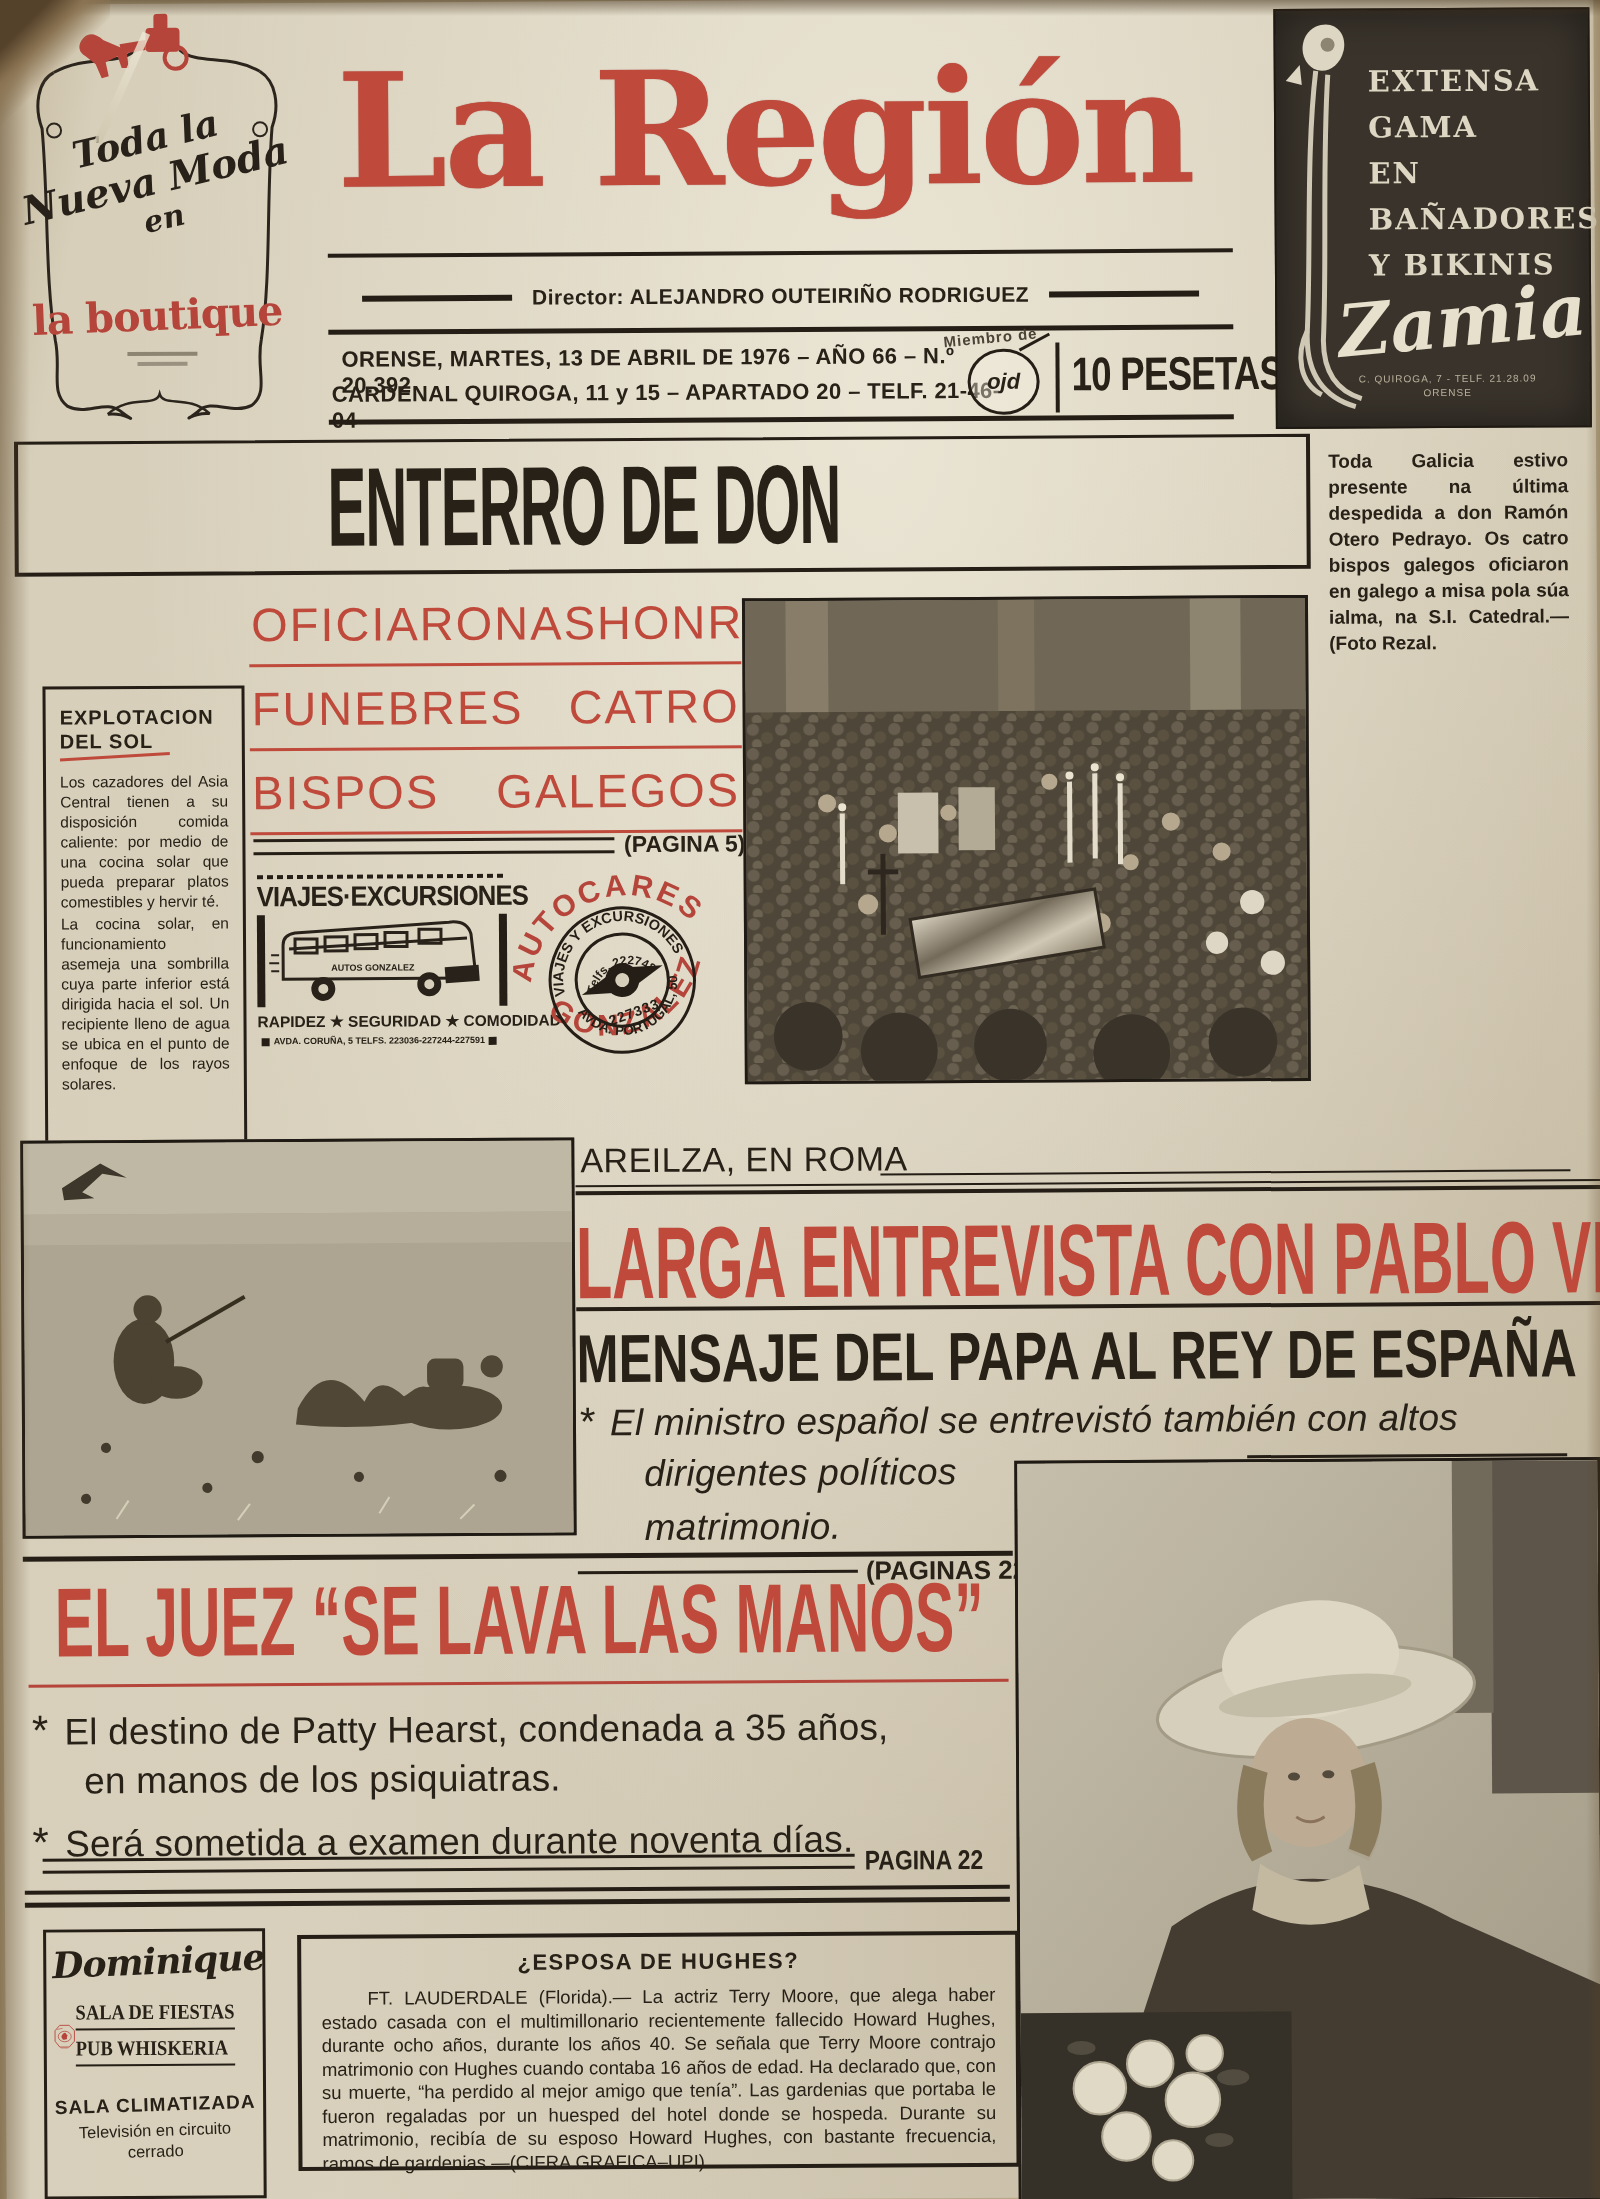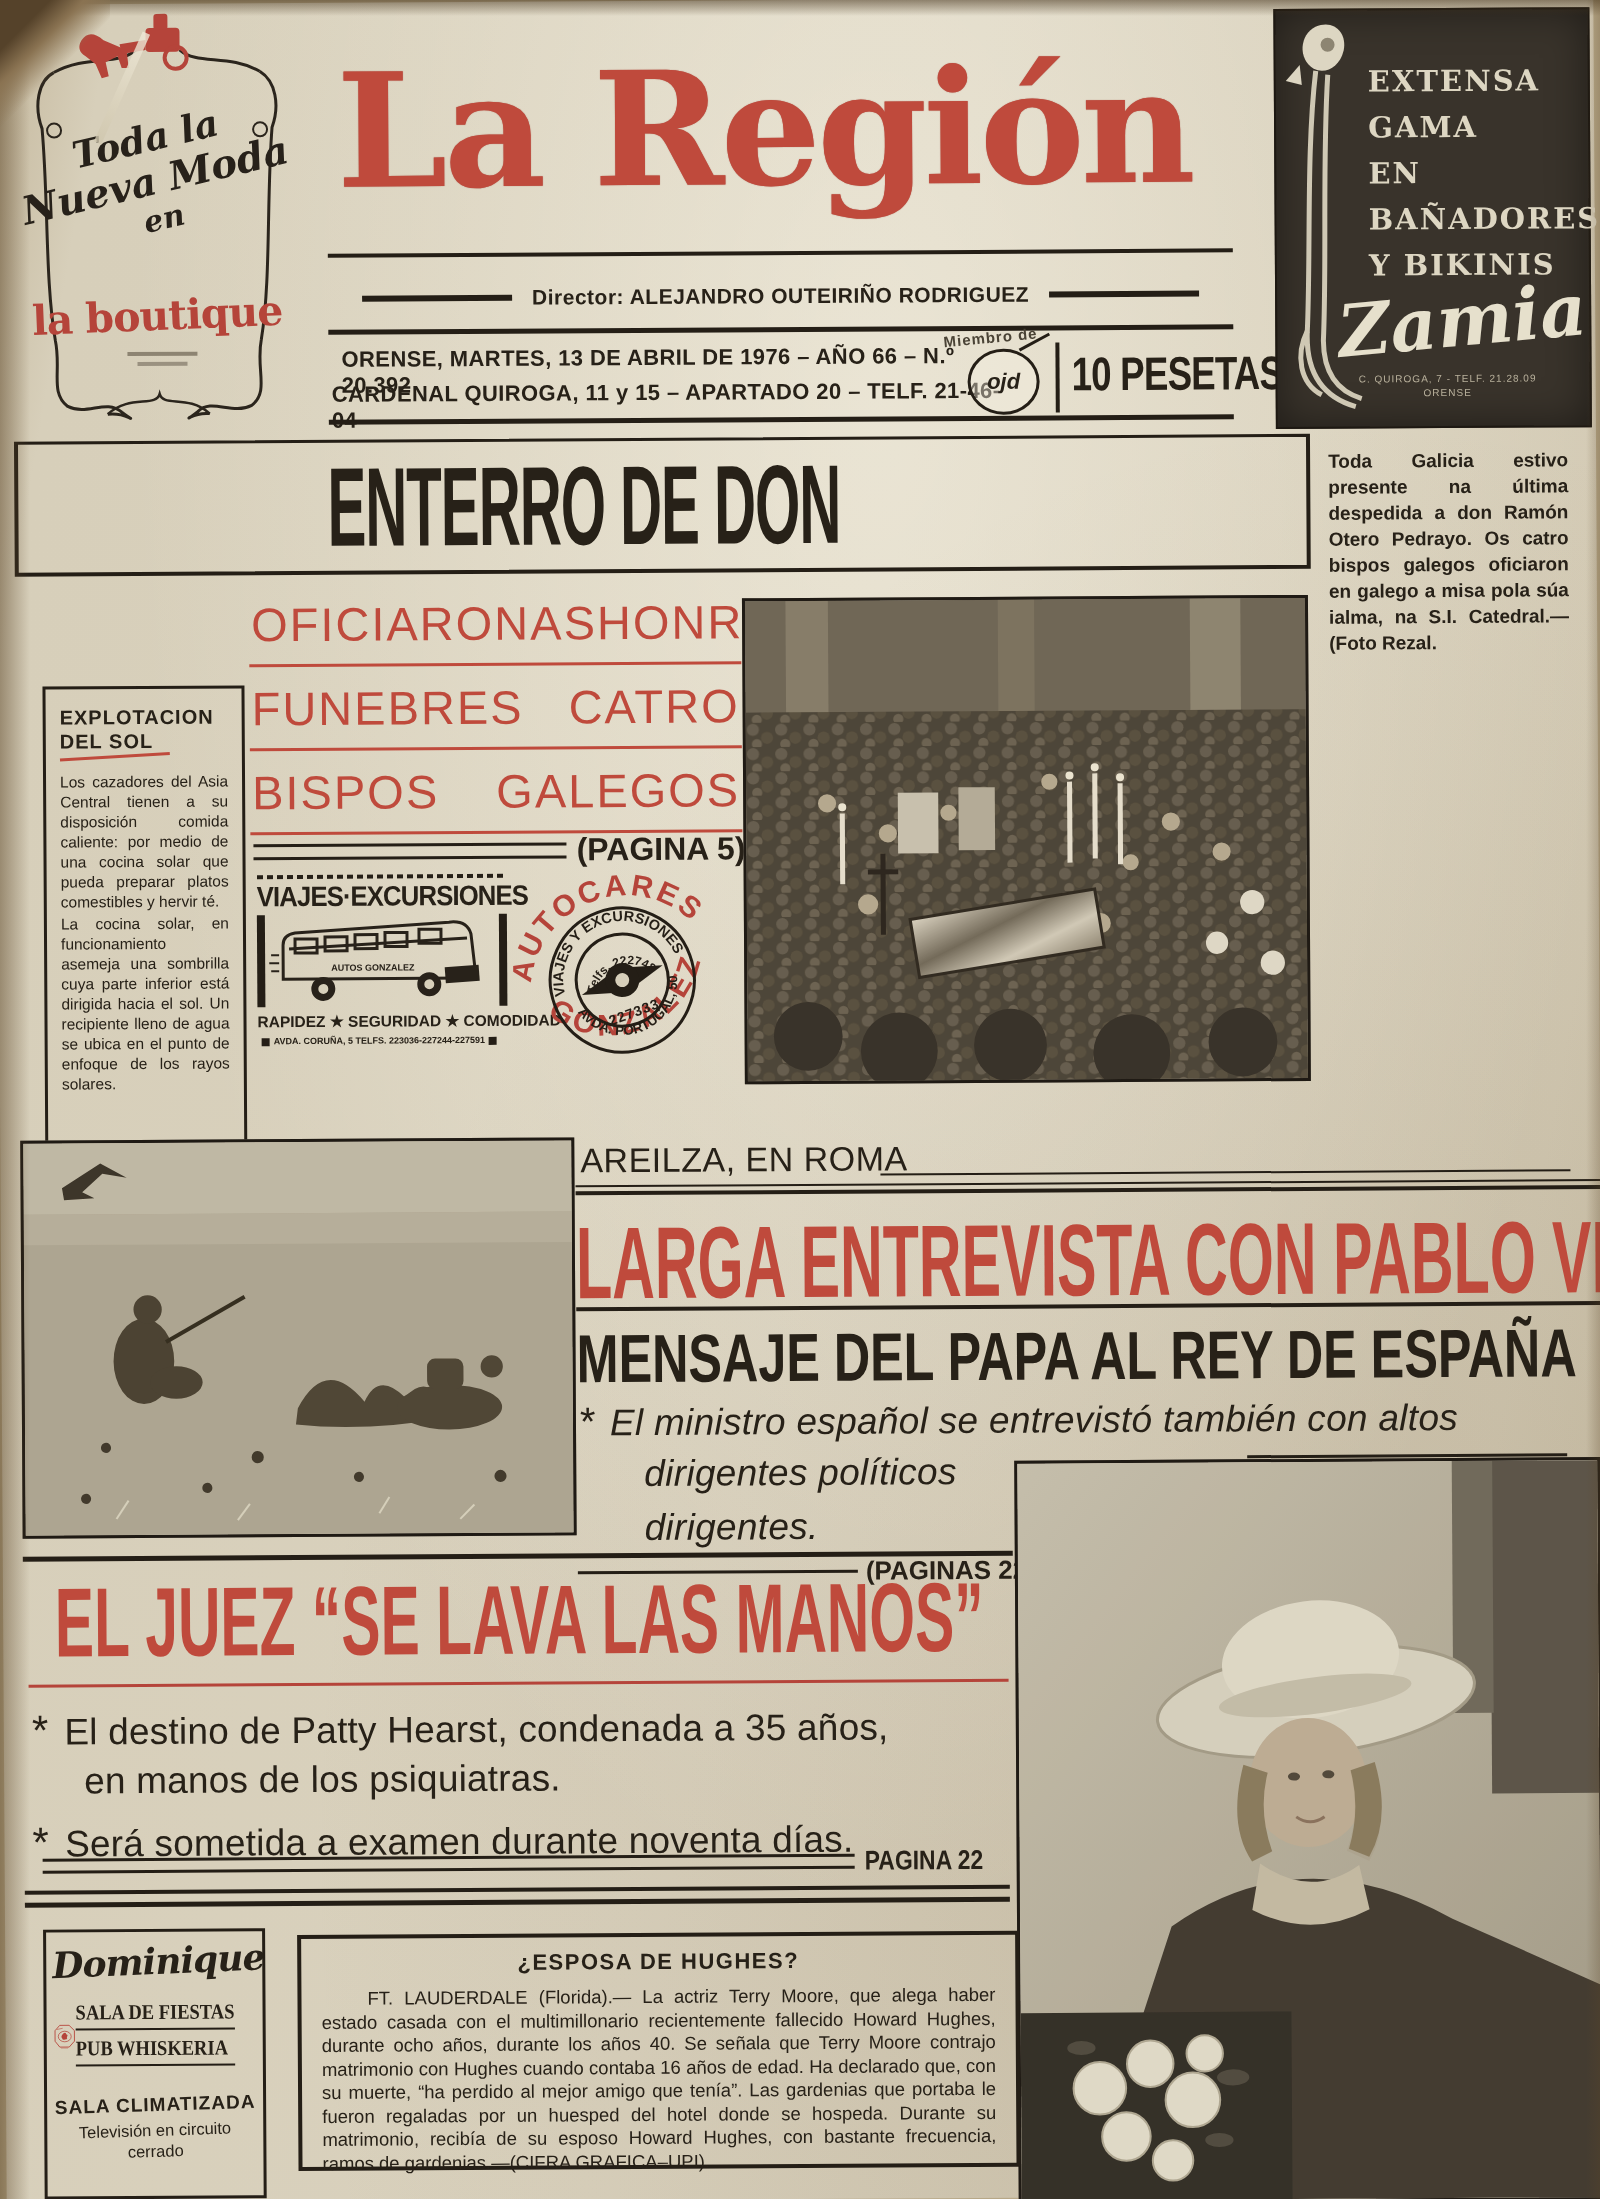--- a/index.html
+++ b/index.html
@@ -78,21 +78,21 @@
   
   #funeral-caption{left:1332px;top:452px;width:240px;font-weight:bold;font-size:19px;line-height:26px;
     text-align:justify;}
 
   
   #subheads{left:252px;top:594px;width:492px;}
   #subheads .line{font-size:47px;letter-spacing:2px;color:#bf4a3c;white-space:nowrap;
     display:flex;justify-content:space-between;border-bottom:3px solid #bf4a3c;padding:0 2px 12px 2px;margin-bottom:14px;}
   #page5-row{left:255px;top:830px;width:492px;display:flex;align-items:center;}
   #page5-row .dbl{flex:1;height:10px;border-top:3px solid #241e16;border-bottom:3px solid #241e16;margin-right:10px;}
-  #page5-row .txt{font-weight:bold;font-size:32px;}
+  #page5-row .txt{font-weight:bold;font-size:23px;}
 
   
   .photo{border:3px solid #1f1a14;background:#8a8274;box-shadow:0 0 0 1px #d9d1bd inset;}
   #funeral-photo{left:745px;top:598px;width:560px;height:480px;}
   #desert-photo{left:20px;top:1136px;width:548px;height:392px;}
   #terry-photo{left:1012px;top:1462px;width:580px;height:737px;}
   .photo svg{display:block;width:100%;height:100%;}
 
   
   #solar{left:45px;top:682px;width:202px;height:462px;border:3px solid #241e16;padding:16px 14px;box-sizing:border-box;}
@@ -473,21 +473,21 @@
   </div>
   <div id="rule-d" class="abs rule"></div>
   <div id="mensaje-head" class="abs">
     <span class="cx">MENSAJE DEL PAPA AL REY DE ESPAÑA</span>
   </div>
   <div id="itb-1" class="abs it-bullet">
     <span class="mark">*</span><span>El ministro español se entrevistó también con altos</span>
   </div>
   <div id="itb-2" class="abs it-bullet">dirigentes  políticos</div>
   <div id="dbl-e" class="abs"></div>
-  <div id="itb-3" class="abs it-bullet">dirigentes.</div>
+  <div id="itb-3" class="abs it-bullet">matrimonio.</div>
   <div id="pag2223-row" class="abs">
     <div class="ln"></div>
     <div class="txt">(PAGINAS 22 y 23)</div>
   </div>
 
   <div id="terry-photo" class="abs photo">
     <svg viewBox="0 0 574 731" preserveAspectRatio="none">
       <defs>
         <linearGradient id="bgT" x1="0" y1="0" x2="1" y2="1">
           <stop offset="0" stop-color="#cbc4b2"></stop>

